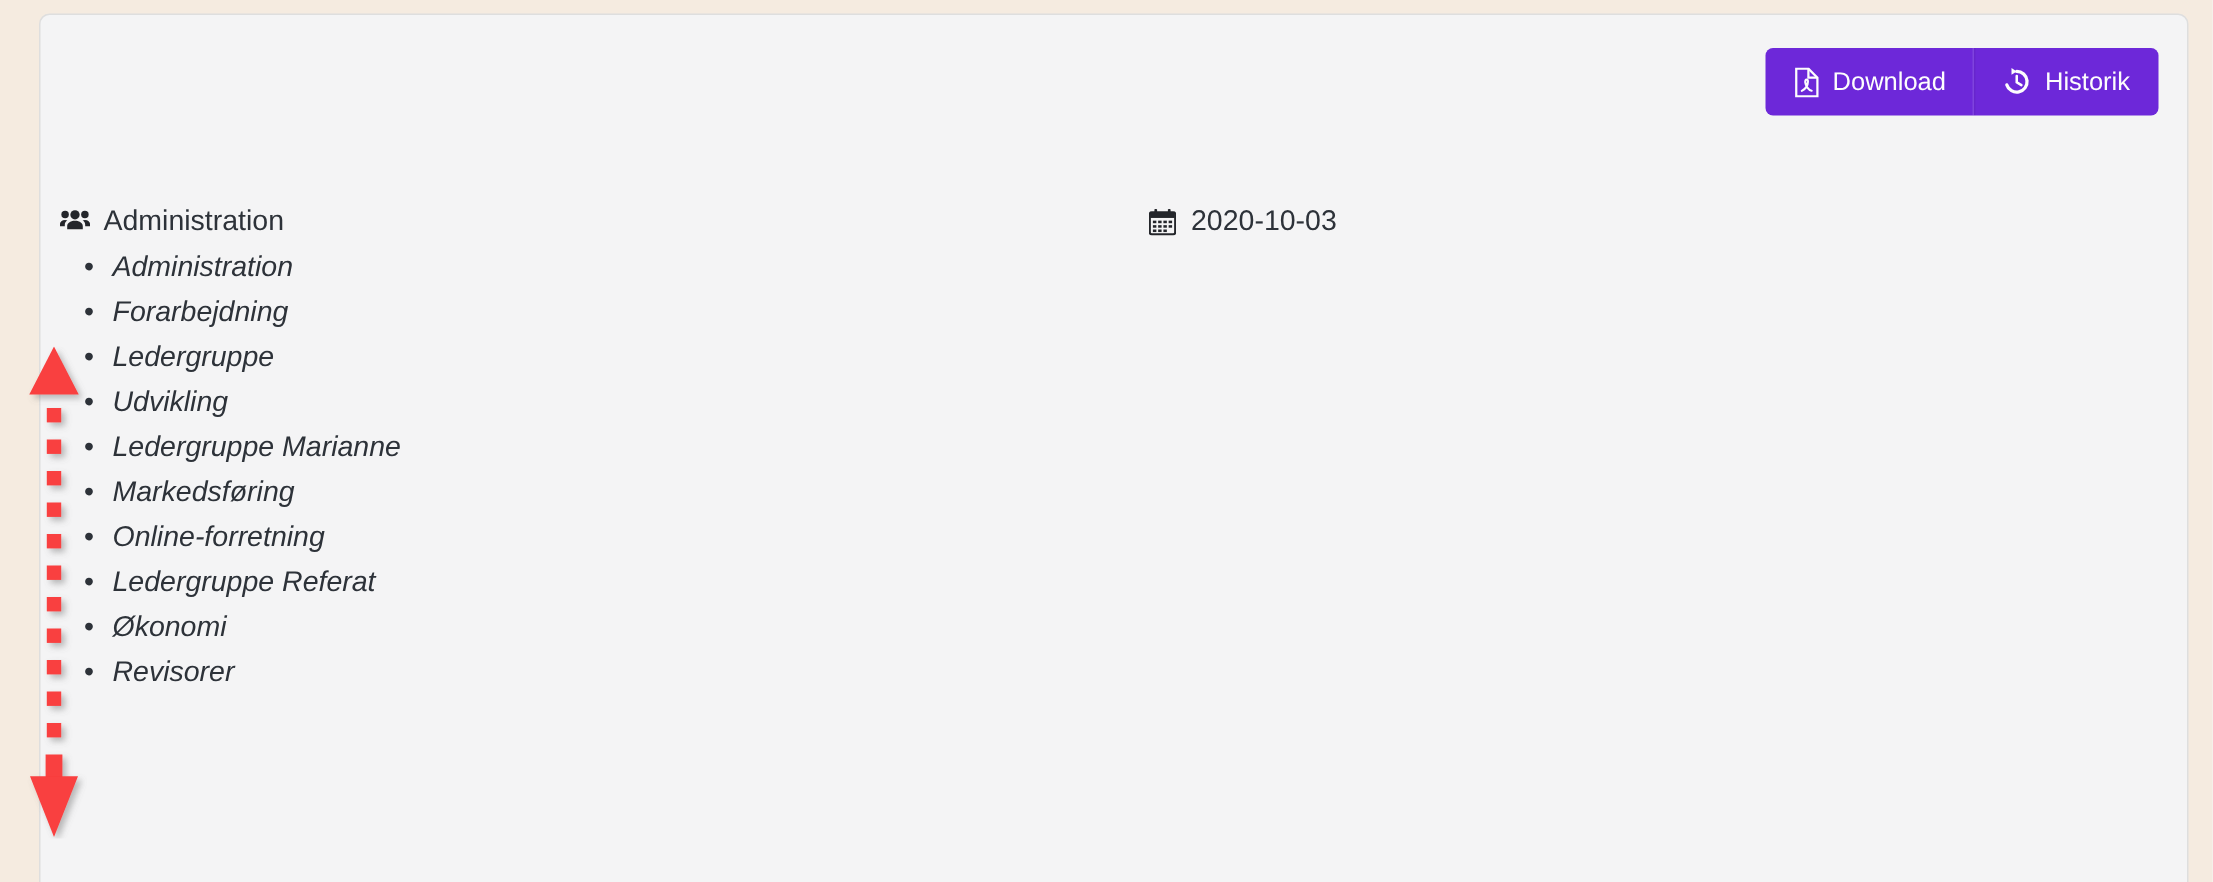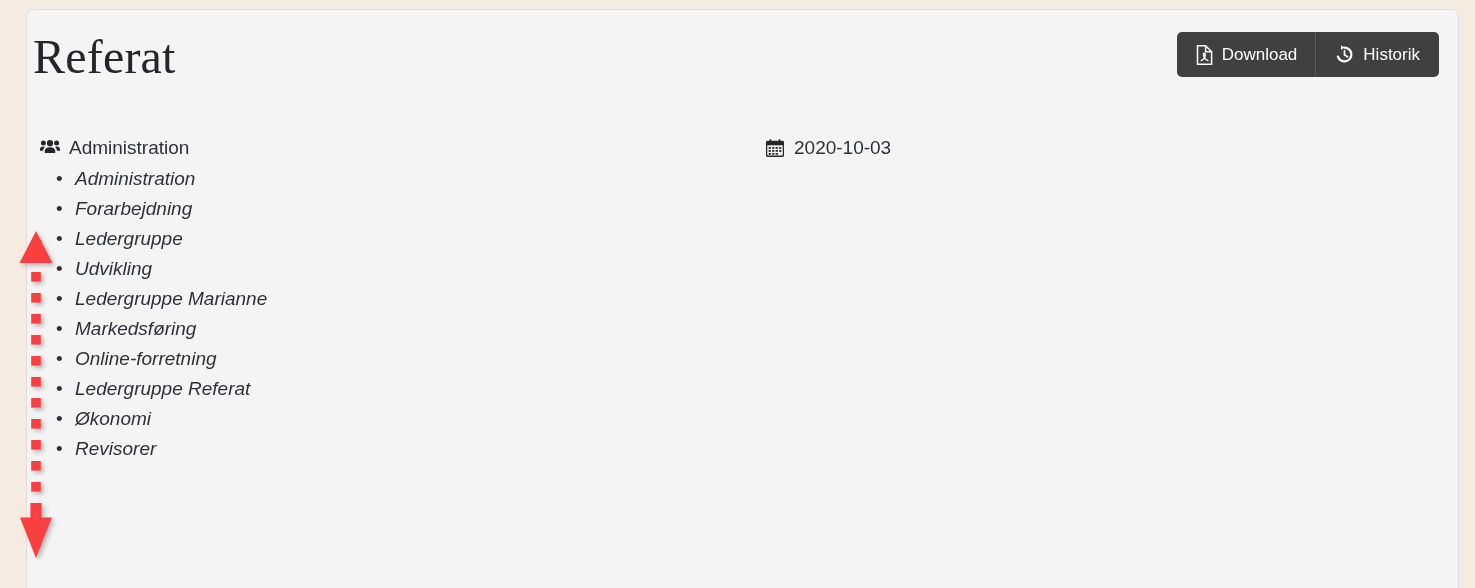--- a/index.html
+++ b/index.html
@@ -60,21 +60,21 @@
     display: flex;
     align-items: stretch;
   }
 
   .btn {
     display: flex;
     align-items: center;
     gap: 9px;
     height: 45px;
     padding: 0 19px;
-    background: #404040;
+    background: #6d28d9;
     color: #fdfdfd;
     font-size: 17px;
     font-family: "Liberation Sans", sans-serif;
     border: none;
     cursor: pointer;
     white-space: nowrap;
   }
 
   .btn:first-child {
     border-radius: 5px 0 0 5px;
@@ -176,21 +176,20 @@
 </style>
 </head>
 <body>
 
 <div id="app">
 
   <div class="card">
 
     <div class="card-header">
 
-      <h1 class="page-title">Referat</h1>
 
       <div class="btn-group">
 
         <button class="btn">
           <span class="ico">
             <svg width="17" height="20" viewBox="0 0 17 20" fill="none">
               <path d="M1.5 0.8h8.1l6 6v12.4H1.5z" stroke="#fdfdfd" stroke-width="1.5" fill="none"></path>
               <path d="M9.6 0.9v5.9h5.9" stroke="#fdfdfd" stroke-width="1.5" fill="none"></path>
               <path d="M5.2 15.6c2.6-1.2 4.1-4 4.1-6.1 0-0.9-0.4-1.4-0.9-1.4-0.6 0-1 0.6-0.9 1.8 0.2 2.2 2.2 5.1 4.3 5.6" stroke="#fdfdfd" stroke-width="1.4" fill="none" stroke-linecap="round"></path>
             </svg>

